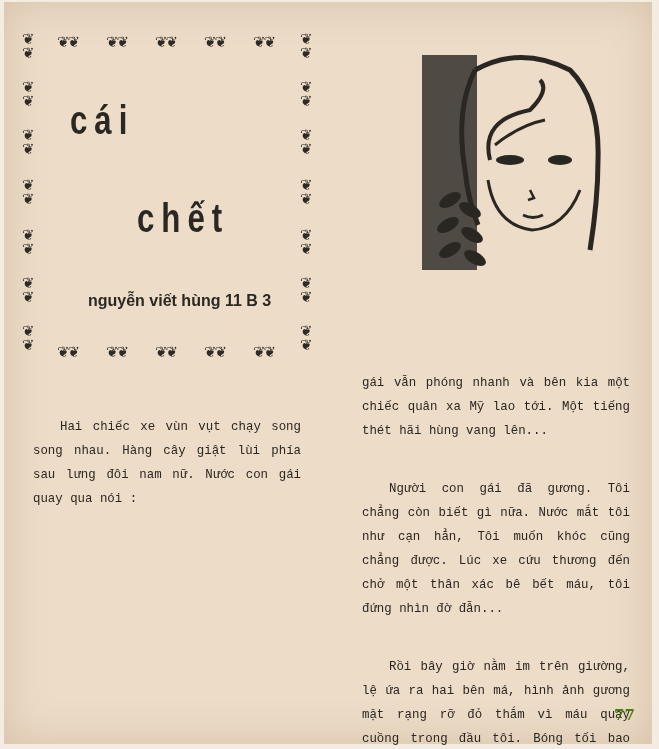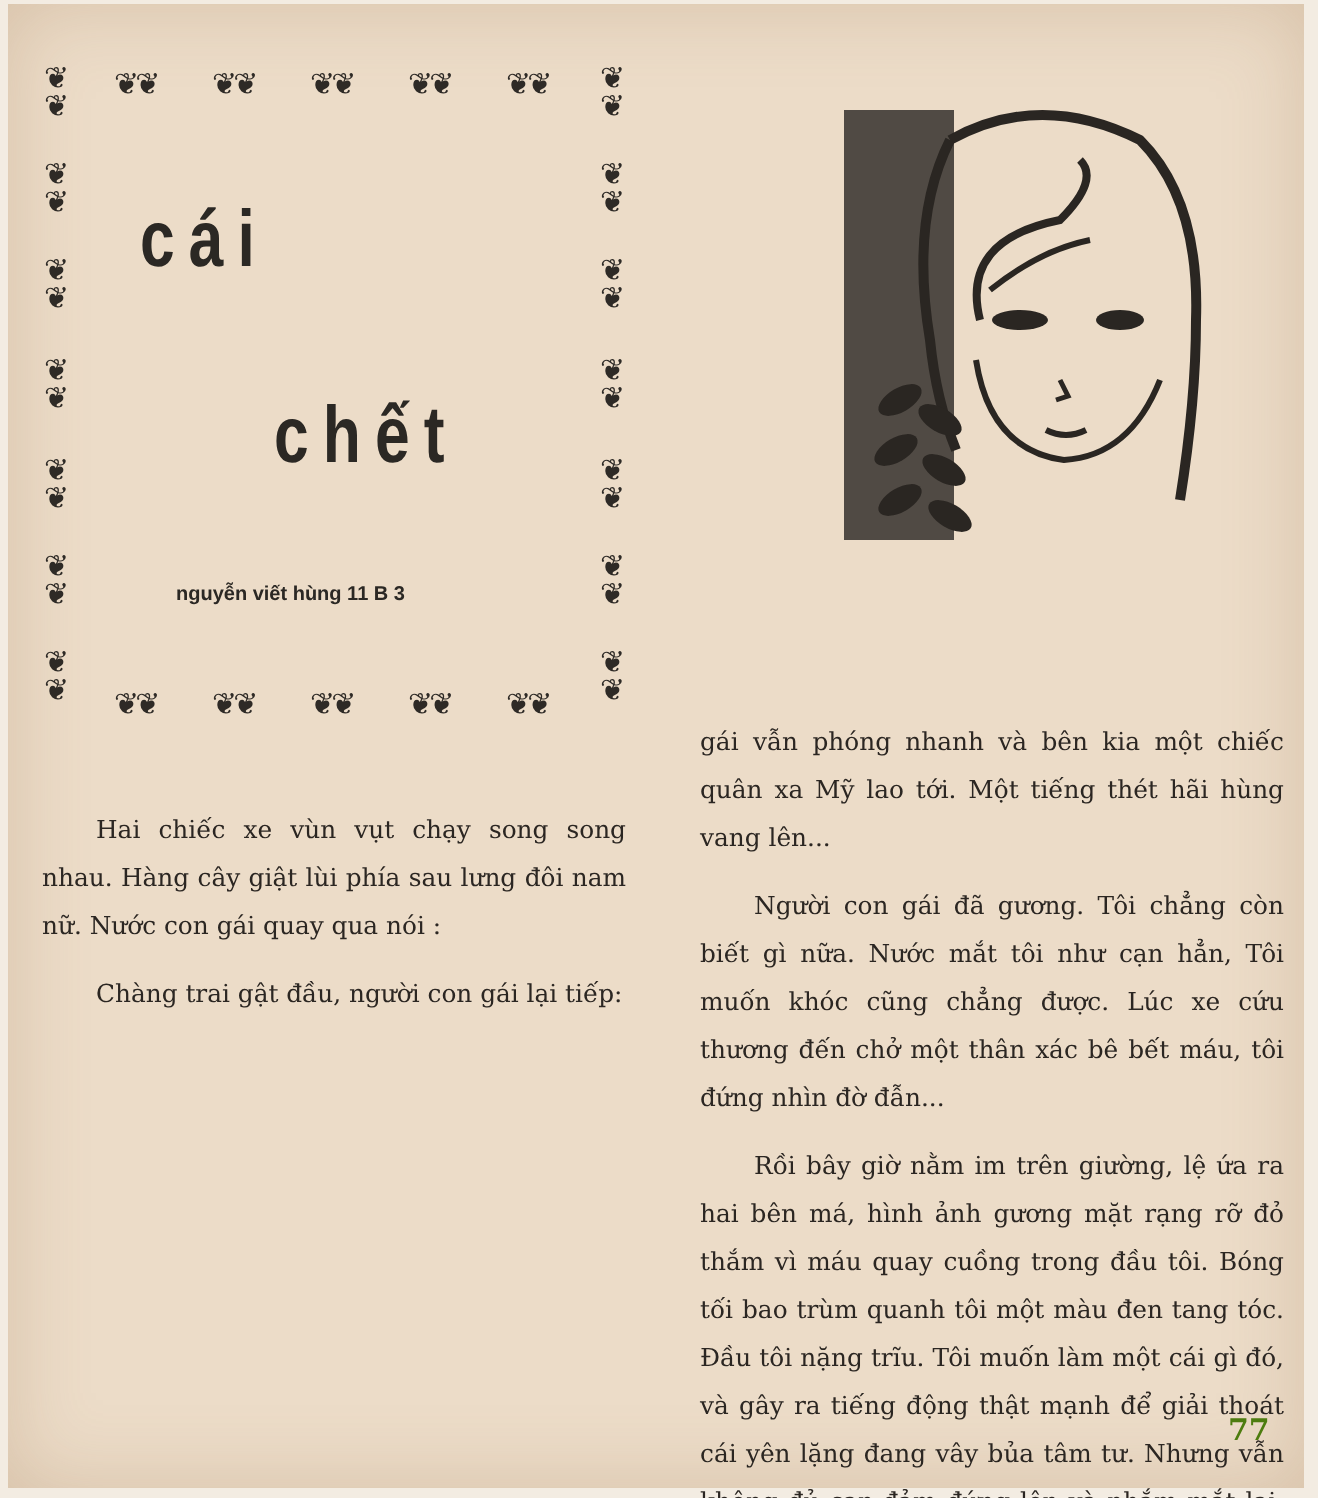--- a/index.html
+++ b/index.html
@@ -3,24 +3,24 @@
 <meta charset="utf-8">
 <style>
   html,body{margin:0;padding:0;}
   body{width:659px;height:749px;background:#f3ece2;overflow:hidden;position:relative;font-family:"DejaVu Serif",serif;}
   .page{position:absolute;left:4px;top:2px;width:648px;height:742px;background:#ecdcc8;
         box-shadow:inset 0 0 40px rgba(150,110,70,.25);}
   .frame{position:absolute;left:22px;top:32px;width:300px;height:326px;}
   .orn{position:absolute;font-size:15px;color:#2e2a26;line-height:1;font-family:"DejaVu Sans",sans-serif;letter-spacing:-2px;}
   .title-word{position:absolute;font-family:"Liberation Sans",sans-serif;font-weight:bold;color:#2b2824;
         font-size:40px;letter-spacing:9px;transform:scaleX(.78);transform-origin:left top;}
-  .byline{position:absolute;left:88px;top:292px;font-family:"Liberation Sans",sans-serif;font-weight:bold;font-size:10px;color:#2b2824;white-space:nowrap;}
+  .byline{position:absolute;left:88px;top:292px;font-family:"Liberation Sans",sans-serif;font-weight:bold;font-size:16px;color:#2b2824;white-space:nowrap;}
   .illus{position:absolute;left:420px;top:50px;width:190px;height:226px;}
   .col{position:absolute;font-size:12.4px;line-height:24px;color:#2b2622;text-align:justify;}
-  .col p{margin:0;}
+  .col p{margin:12px;font-family:Liberation Mono, monospace;}
   .col .ind{text-indent:27px;}
   .col .dash{padding-left:28px;}
   .gap{height:10px;}
   .left{left:21px;top:403px;width:292px;}
   .right{left:350px;top:359px;width:292px;}
   .pageno{position:absolute;left:614px;top:706px;font-weight:bold;font-size:15px;color:#4d7c0f;font-family:"DejaVu Serif",serif;}
 </style>
 </head>
 <body>
 
@@ -88,21 +88,20 @@
     <ellipse cx="28" cy="175" rx="12" ry="6" transform="rotate(-30 28 175)"></ellipse>
     <ellipse cx="52" cy="185" rx="12" ry="6" transform="rotate(30 52 185)"></ellipse>
     <ellipse cx="30" cy="200" rx="12" ry="6" transform="rotate(-30 30 200)"></ellipse>
     <ellipse cx="55" cy="208" rx="12" ry="6" transform="rotate(30 55 208)"></ellipse>
   </g>
 </svg>
 
 <div class="col left">
   <p class="ind">Hai chiếc xe vùn vụt chạy song song nhau. Hàng cây giật lùi phía sau lưng đôi nam nữ. Nước con gái quay qua nói :</p>
   <div class="gap"></div>
-  <p class="ind">Chàng trai gật đầu, người con gái lại tiếp:</p>
   <div class="gap"></div>
   <div class="gap"></div>
 </div>
 
 <div class="col right">
   <p>gái vẫn phóng nhanh và bên kia một chiếc quân xa Mỹ lao tới. Một tiếng thét hãi hùng vang lên...</p>
   <div class="gap"></div>
   <p class="ind">Người con gái đã gương. Tôi chẳng còn biết gì nữa. Nước mắt tôi như cạn hẳn, Tôi muốn khóc cũng chẳng được. Lúc xe cứu thương đến chở một thân xác bê bết máu, tôi đứng nhìn đờ đẫn...</p>
   <div class="gap"></div>
   <p class="ind">Rồi bây giờ nằm im trên giường, lệ ứa ra hai bên má, hình ảnh gương mặt rạng rỡ đỏ thắm vì máu quay cuồng trong đầu tôi. Bóng tối bao trùm quanh tôi một màu đen tang tóc. Đầu tôi nặng trĩu. Tôi muốn làm một cái gì đó, và gây ra tiếng động thật mạnh để giải thoát cái yên lặng đang vây bủa tâm tư. Nhưng vẫn không đủ can-đảm đứng lên và nhắm mắt lại. Ngay lúc đó, tôi nghe mơ hồ</p>

